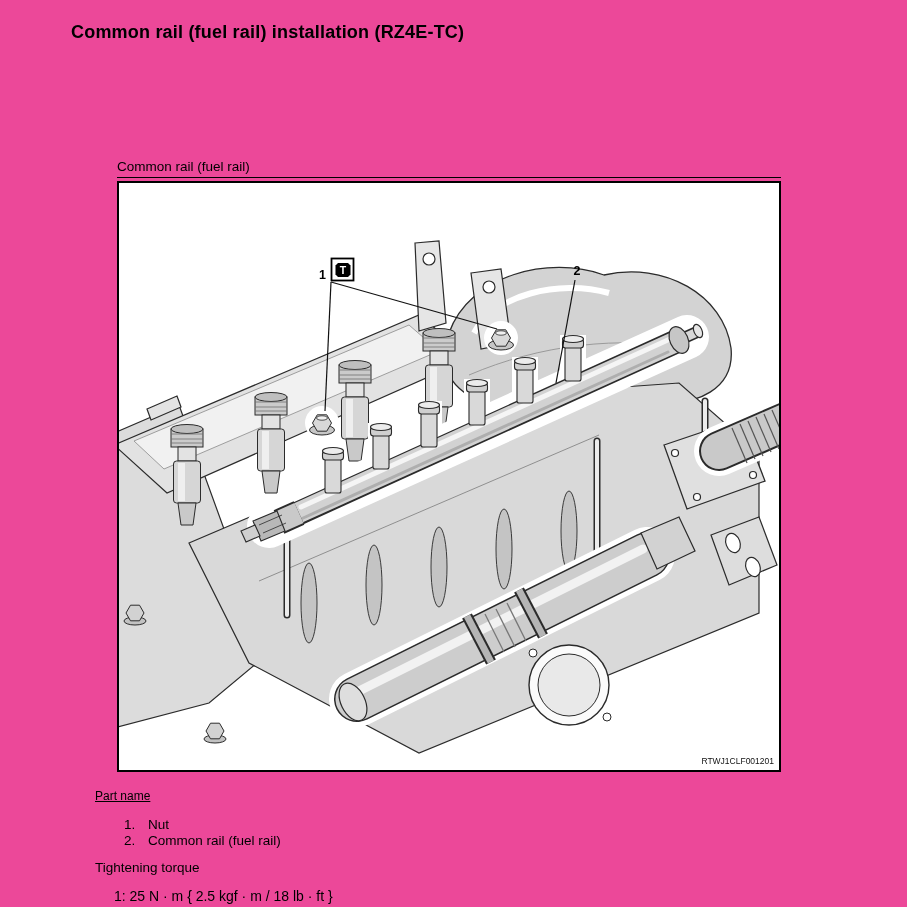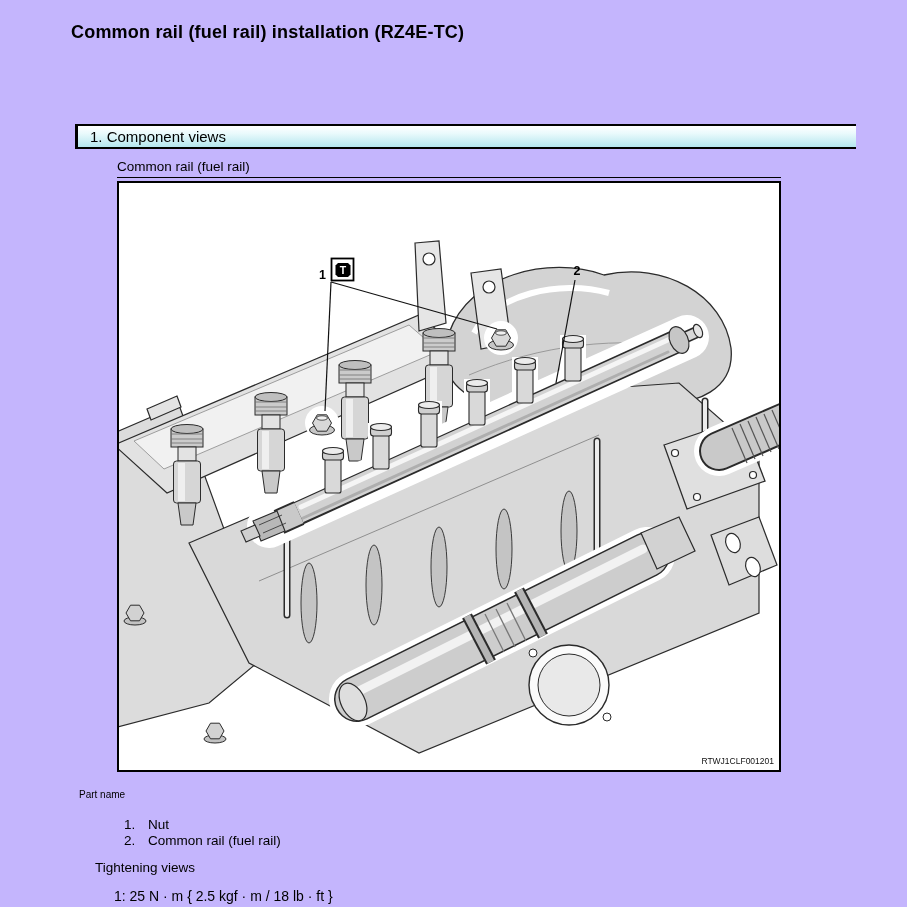--- a/index.html
+++ b/index.html
@@ -1,17 +1,17 @@
 <!DOCTYPE html>
 <html><head>
 <meta charset="utf-8">
 <style>
   html,body{margin:0;padding:0;background:#ffffff;}
   .page{
-    position:relative;width:907px;height:907px;background:#c4b5fd;
+    position:relative;width:907px;height:907px;background:#ec4899;
     font-family:"Liberation Sans", sans-serif;color:#000;overflow:hidden;
   }
   .doc-title{
     position:absolute;left:71px;top:10px;font-size:18px;font-weight:bold;
     letter-spacing:0.2px;
   }
   .section-bar{
     position:absolute;left:75px;top:124px;width:766px;height:21px;
     border-top:2px solid #000;border-bottom:2px solid #000;border-left:3px solid #000;
     background:linear-gradient(to bottom,#ffffff 0%,#eafafc 35%,#b4e6ee 100%);
@@ -19,37 +19,34 @@
   }
   .fig-caption{
     position:absolute;left:117px;top:159px;width:664px;font-size:13.5px;
     border-bottom:1px solid #000;padding-bottom:3px;box-sizing:border-box;
   }
   .figure-box{
     position:absolute;left:117px;top:181px;width:664px;height:591px;
     border:2px solid #000;box-sizing:border-box;background:#fff;
   }
   .figure-box svg{display:block;}
-  .part-name-label{position:absolute;left:79px;top:789px;font-size:10px;}
+  .part-name-label{position:absolute;left:95px;top:789px;font-size:12px;text-decoration:underline;}
   .parts-list{position:absolute;left:124px;top:817px;font-size:13.5px;line-height:16px;}
   .part-row{display:flex;}
   .part-num{display:inline-block;width:16px;text-align:left;margin-right:8px;}
   .torque-label{position:absolute;left:95px;top:860px;font-size:13.5px;}
   .torque-spec{position:absolute;left:114px;top:888px;font-size:14px;}
 </style>
 </head>
 <body>
 
 <div class="page">
 
   <h1 class="doc-title">Common rail (fuel rail) installation (RZ4E-TC)</h1>
 
-  <div class="section-bar">
-    <span>1. Component views</span>
-  </div>
 
   <div class="fig-caption">Common rail (fuel rail)</div>
 
   <div class="figure-box">
     <svg width="660" height="587" viewBox="0 0 660 587">
 
       <g stroke="#2b2b2b" stroke-width="1.2" fill="#dcdcdc">
 
         <path d="M-5,250 L60,222 L150,470 L90,520 L-5,545 Z" fill="#dcdcdc"></path>
 
@@ -275,16 +272,16 @@
     <div class="part-row">
       <span class="part-num">1.</span>
       <span>Nut</span>
     </div>
     <div class="part-row">
       <span class="part-num">2.</span>
       <span>Common rail (fuel rail)</span>
     </div>
   </div>
 
-  <div class="torque-label">Tightening views</div>
+  <div class="torque-label">Tightening torque</div>
   <div class="torque-spec">1: 25 N · m { 2.5 kgf · m / 18 lb · ft }</div>
 
 </div>
 
 </body></html>

